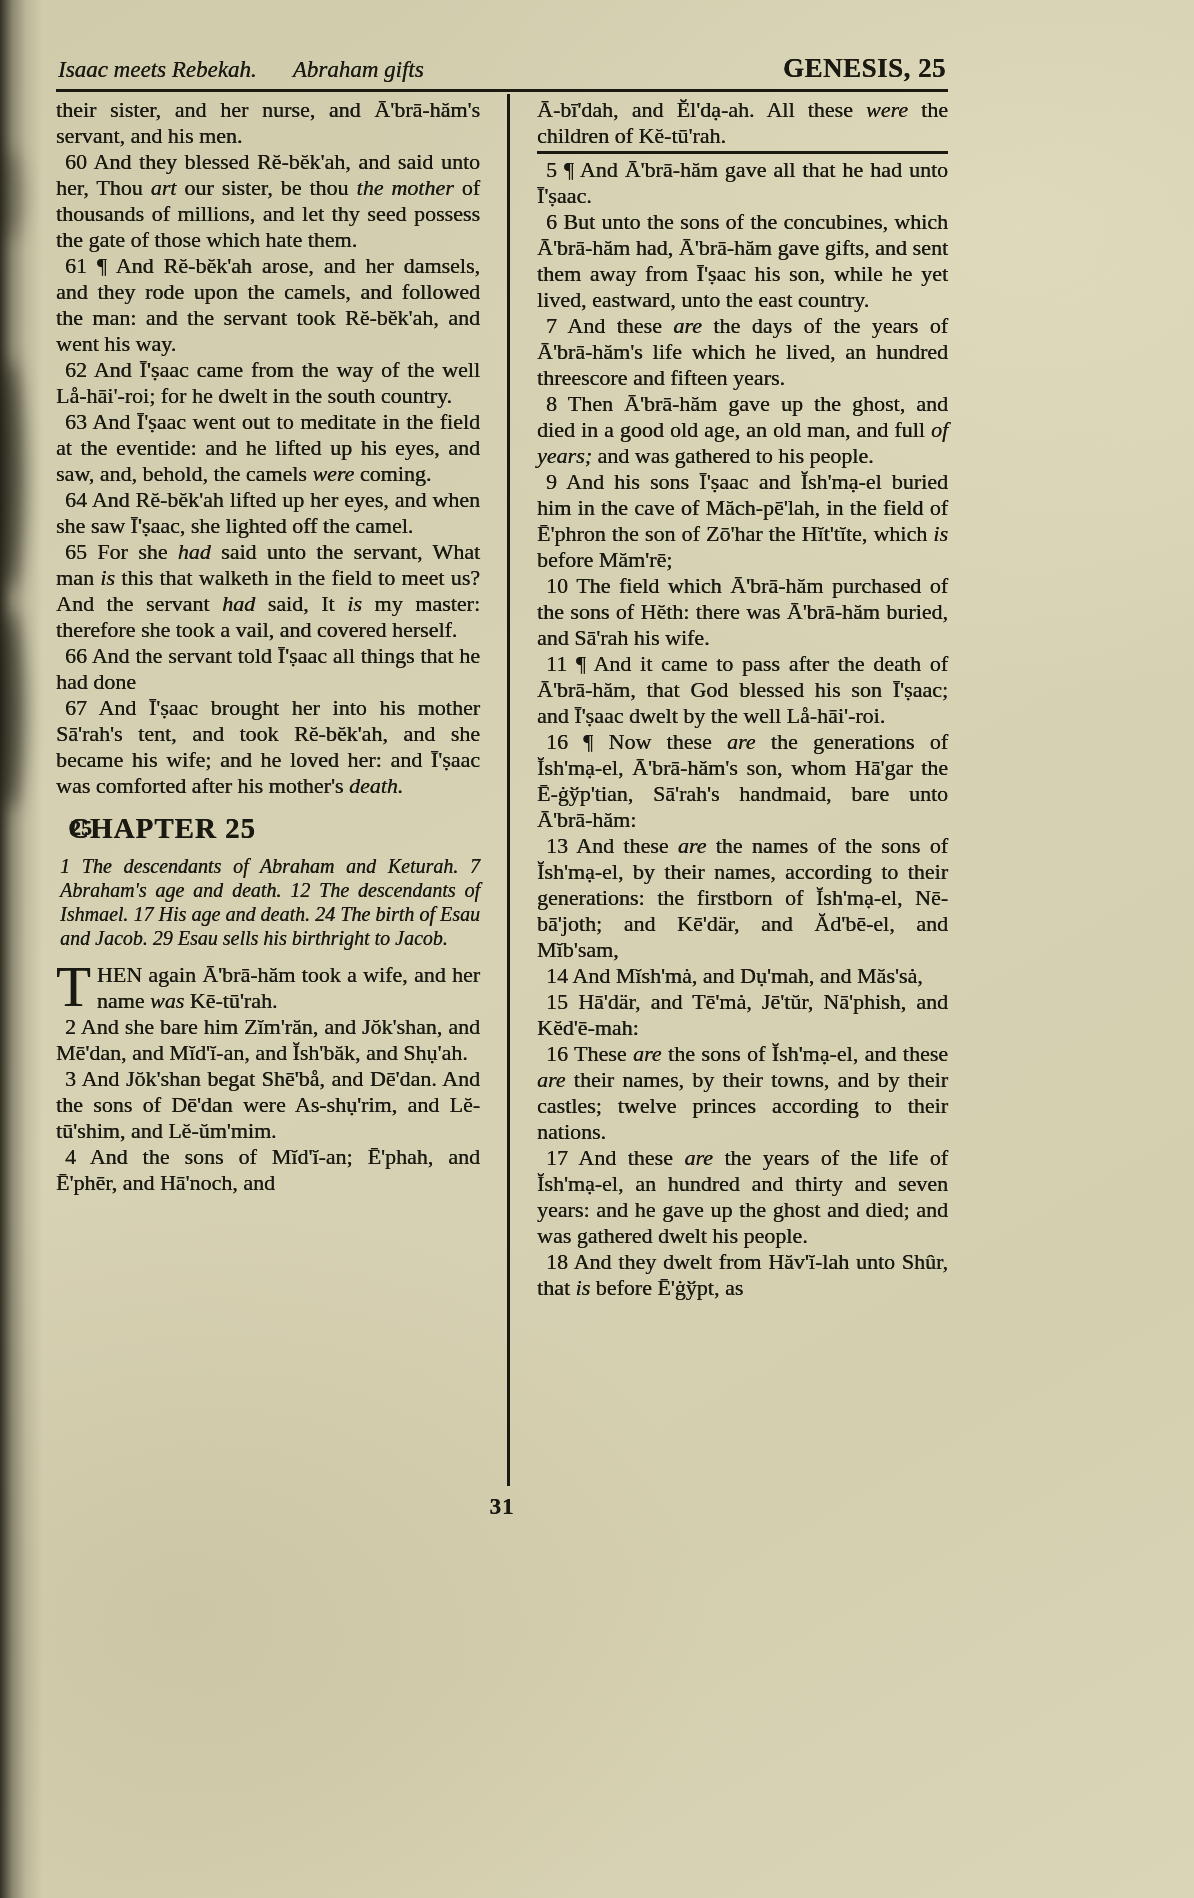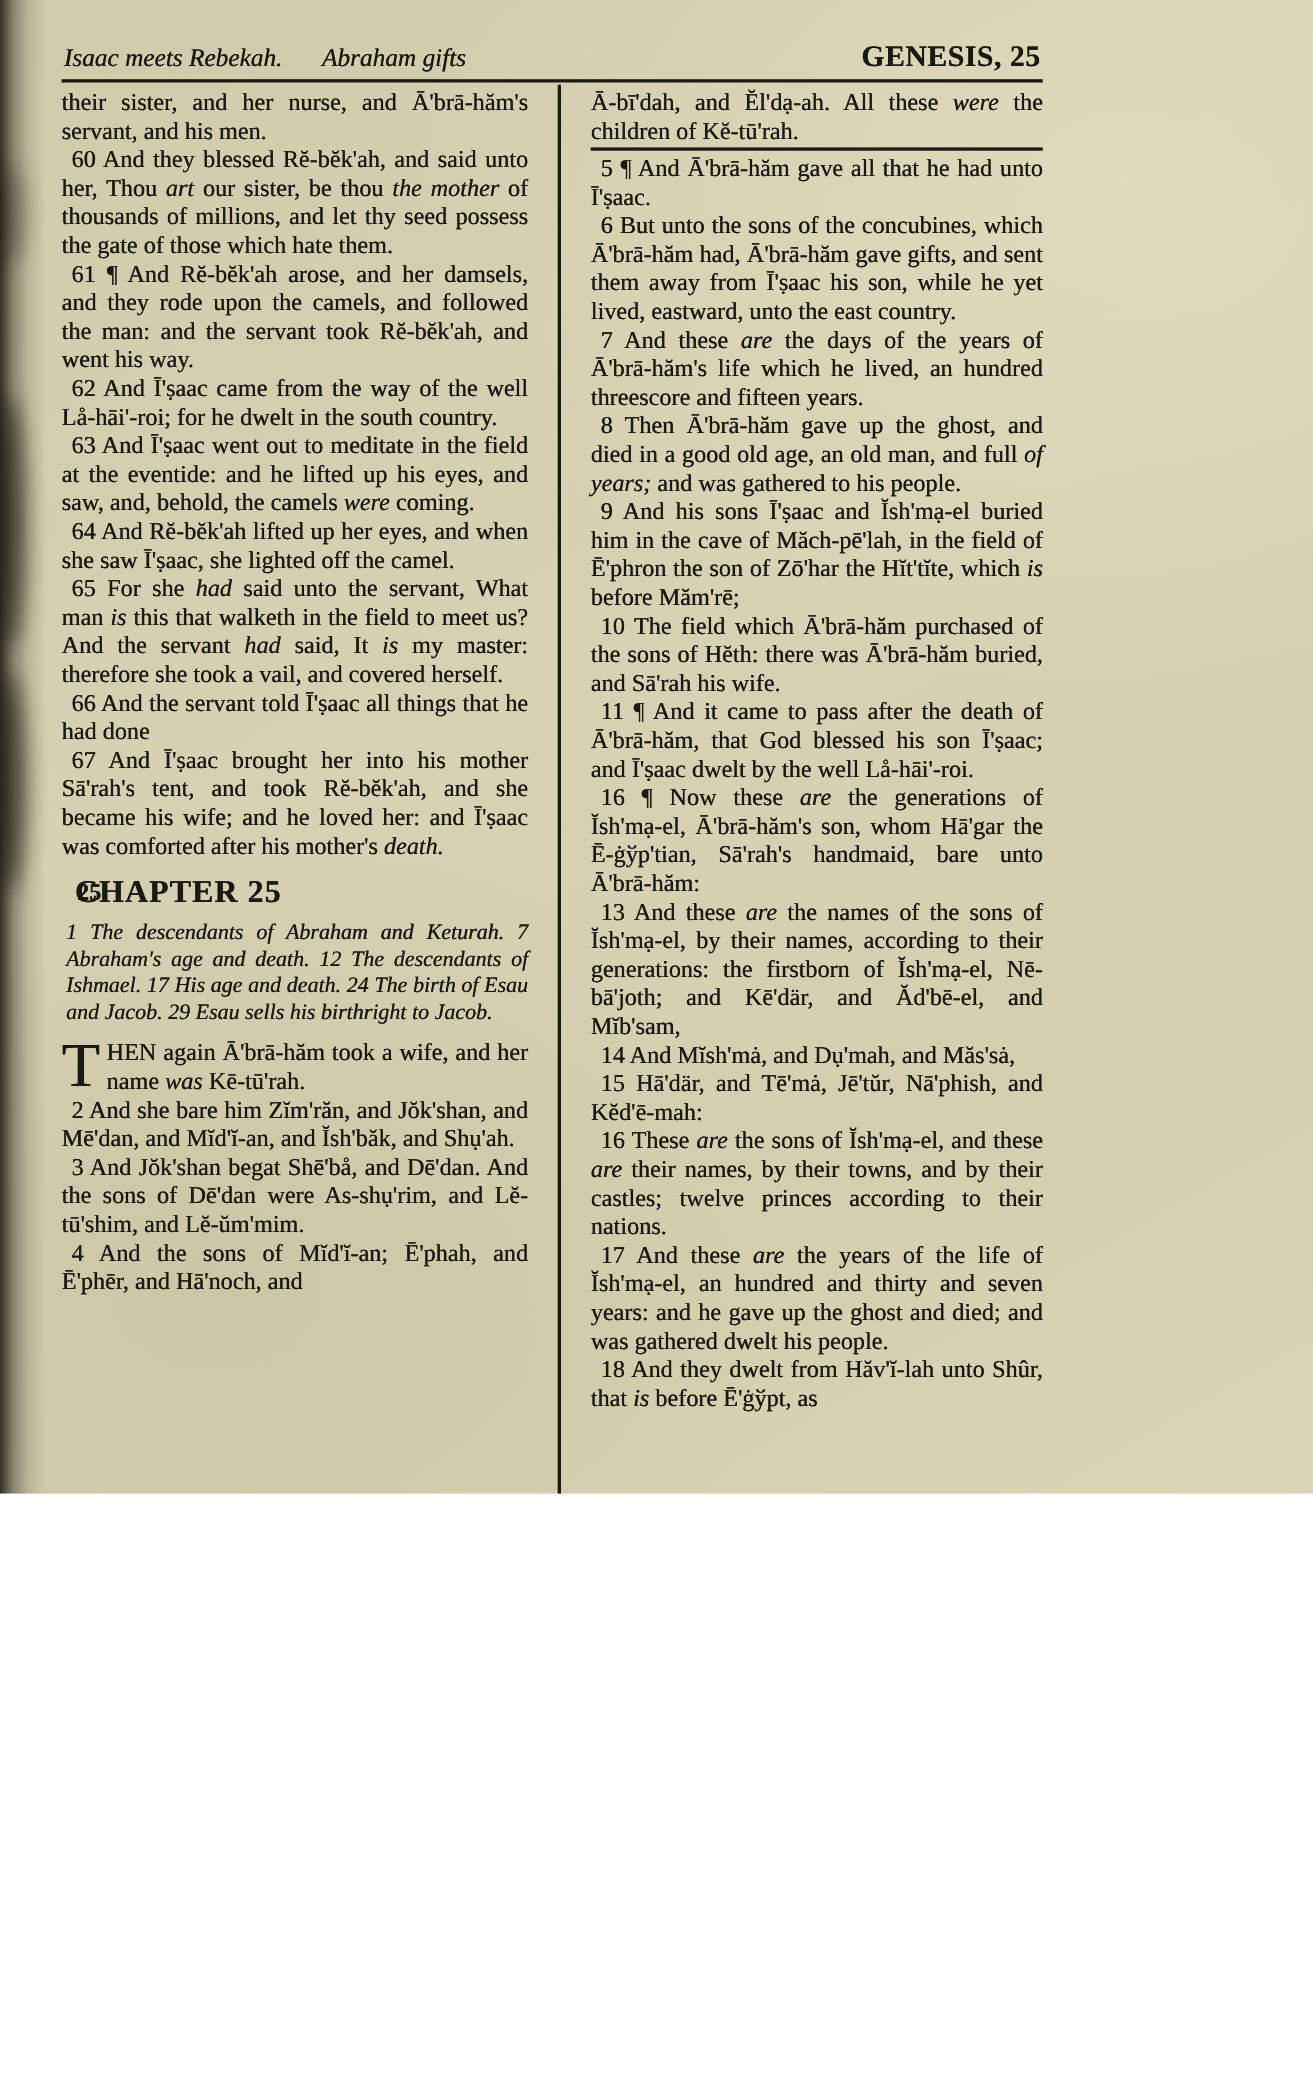--- a/index.html
+++ b/index.html
@@ -1,18 +1,18 @@
 <!DOCTYPE html>
 <html lang="en"><head>
 <meta charset="utf-8">
 <style>
   html,body{margin:0;padding:0;}
   .page{
     position:relative;
-    width:1194px;height:1358px;
+    width:1194px;height:1898px;
     overflow:hidden;
     background:
       radial-gradient(1100px 800px at 85% 12%, rgba(255,252,224,0.22), transparent 60%),
       radial-gradient(900px 700px at 15% 85%, rgba(120,110,70,0.10), transparent 60%),
       linear-gradient(150deg, #d0cbab 0%, #d7d2b4 45%, #d4cfaf 75%, #dad5b7 100%);
     font-family:"Liberation Serif","DejaVu Serif",serif;
     color:#1b1a12;
   }
   .binding{
     position:absolute;left:0;top:0;width:42px;height:100%;
@@ -30,21 +30,21 @@
     position:absolute;left:56px;top:38px;width:892px;
     text-align:justify;
     font-size:22px;line-height:26px;
     text-shadow:0.3px 0 0 currentColor;
   }
   .running-head{
     display:flex;justify-content:space-between;align-items:baseline;
     padding:0 2px;
   }
   .head-left{font-style:italic;font-size:23px;display:flex;gap:36px;}
-  .head-right{font-style:normal;font-weight:bold;font-size:27px;letter-spacing:0.5px;}
+  .head-right{font-style:normal;font-weight:bold;font-size:27px;letter-spacing:0.5px;margin-top:17px;}
   .head-rule{border-top:3px solid #1b1a12;margin-top:6px;}
   .columns{display:flex;margin-top:2px;min-height:1392px;align-items:stretch;gap:16px;}
   .col{padding-top:3px;}
   .col-left{width:424px;}
   .col-divider{width:3px;background:#1b1a12;margin:0 11px;}
   .col-right{flex:1;}
   p.para{margin:0;text-indent:9px;}
   p.para.flush{text-indent:0;}
   .col-rule{border-top:3px solid #1b1a12;margin:2px 0 3px;}
   .chapter-row{position:relative;text-align:left;font-weight:bold;margin:16px 12px 10px;}

